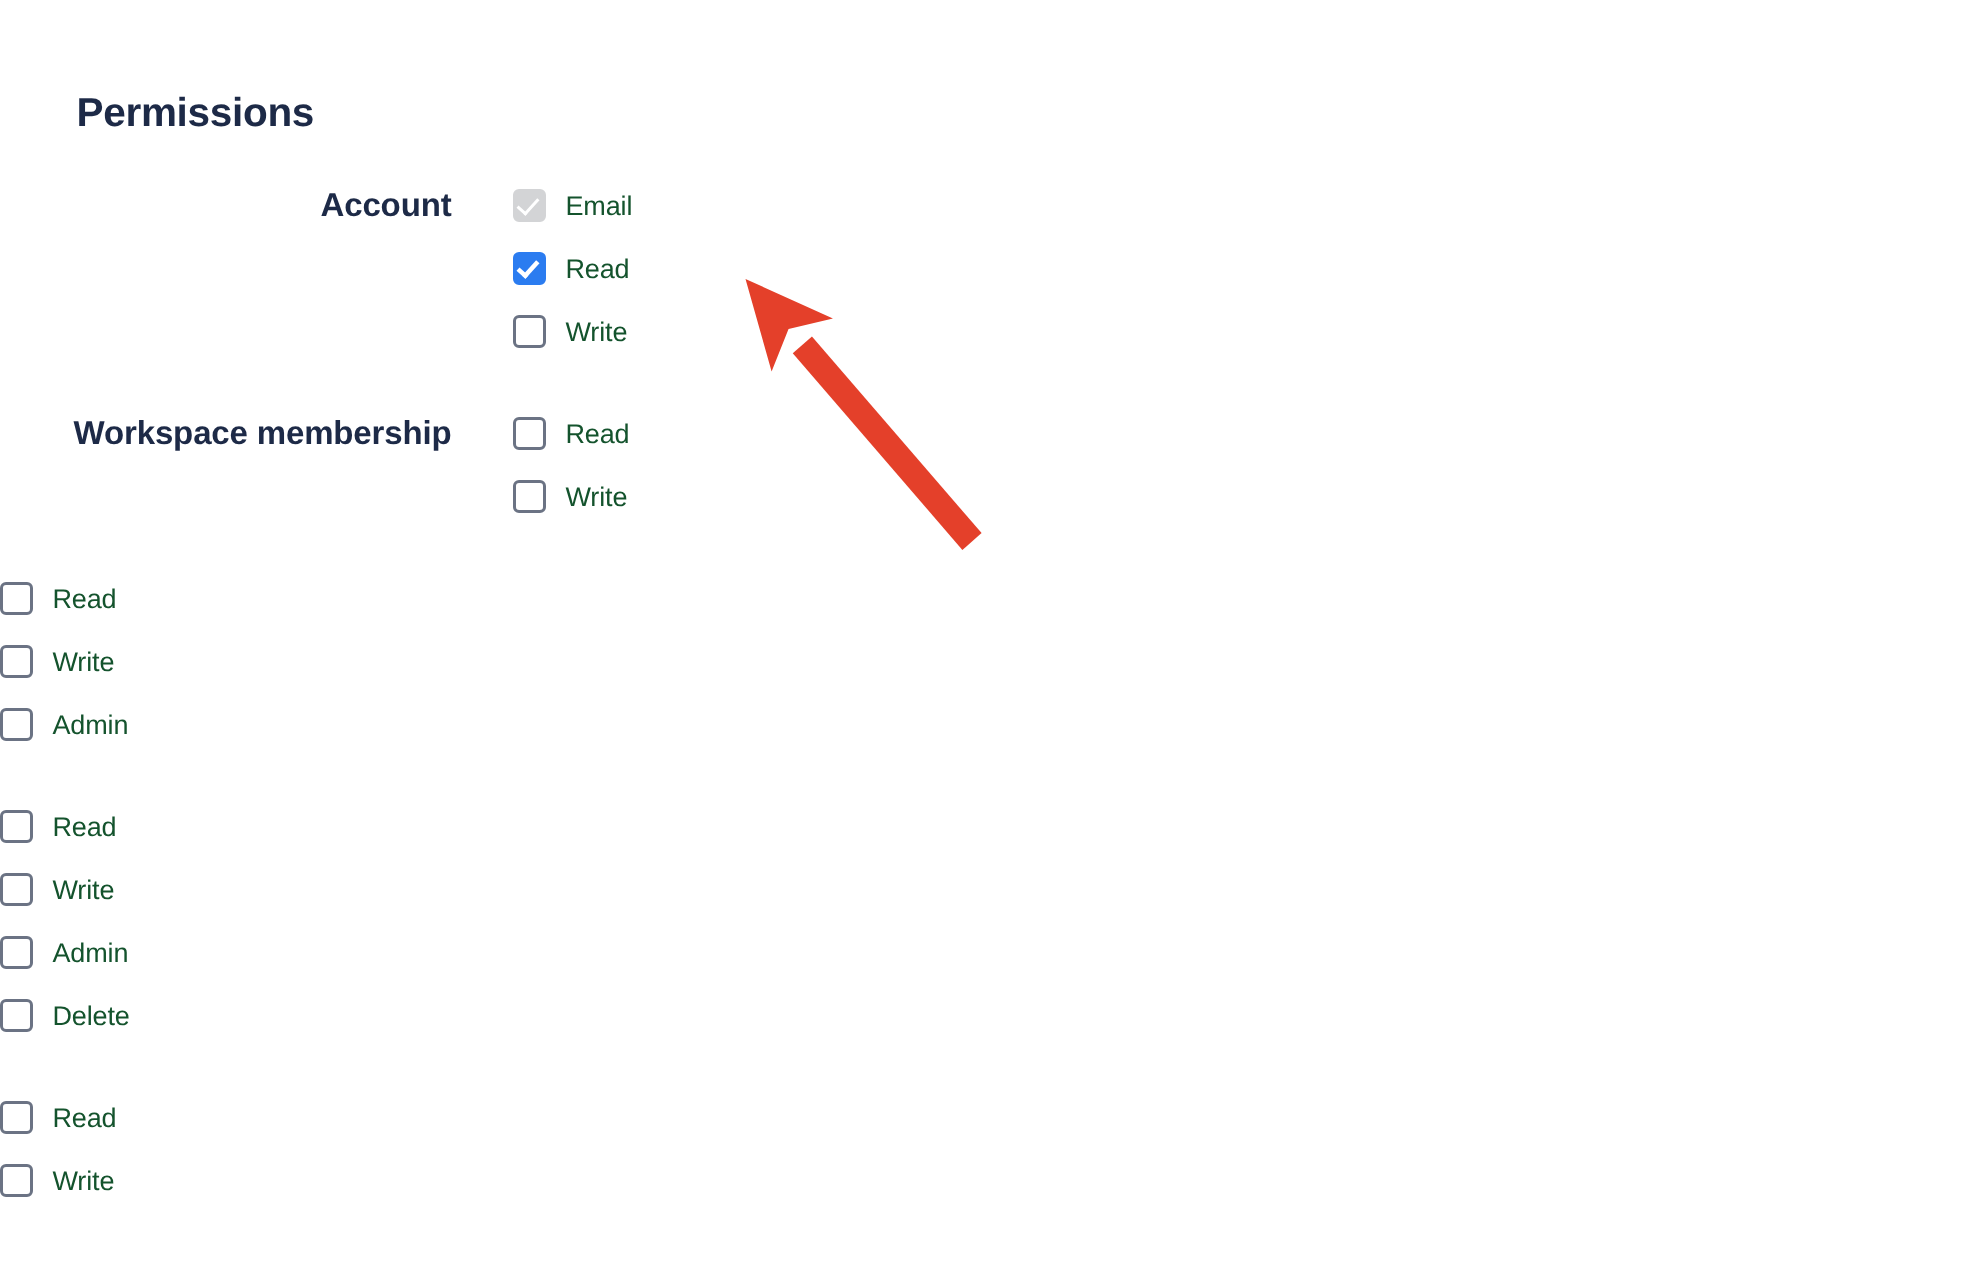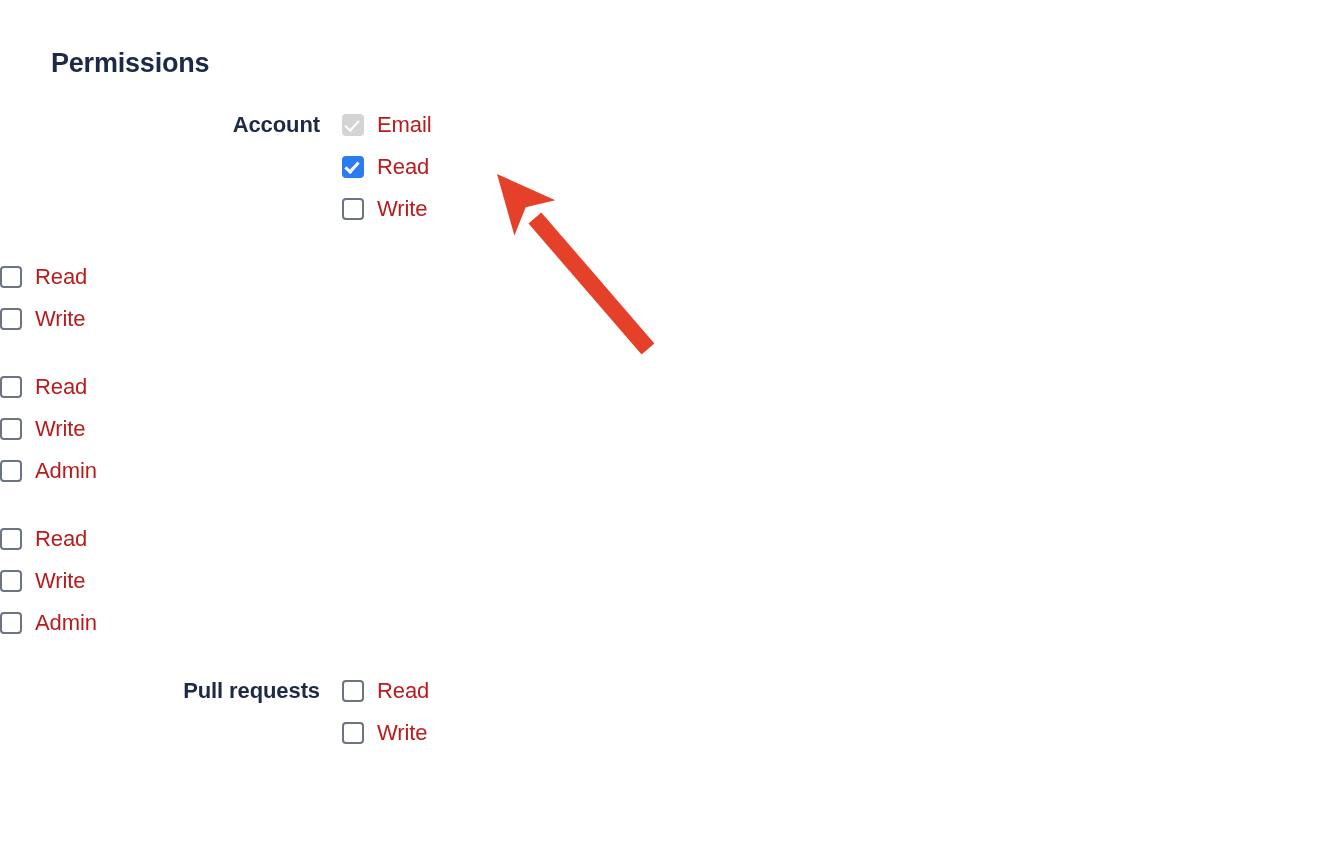--- a/index.html
+++ b/index.html
@@ -14,20 +14,21 @@
     height: 844px;
     position: relative;
     font-family: "Liberation Sans", sans-serif;
     -webkit-font-smoothing: antialiased;
     overflow: hidden;
   }
 
   .page {
     position: absolute;
     inset: 0;
+    margin-top: 12px;
   }
 
   .page-title {
     position: absolute;
     left: 51px;
     top: 50px;
     font-size: 27px;
     font-weight: bold;
     color: #1d2a47;
     letter-spacing: -0.2px;
@@ -53,21 +54,21 @@
     align-items: flex-start;
     margin-bottom: 26px;
   }
 
   .group-label {
     font-size: 22px;
     font-weight: bold;
     color: #1d2a47;
     text-align: right;
     line-height: 42px;
-    padding-right: 22px;
+    padding-right: 41px;
     letter-spacing: -0.1px;
     flex: 0 0 auto;
   }
   .col-left  .group-label { width: 342px; }
   .col-right .group-label { width: 910px; }
 
   .group-options {
     flex: 1 1 auto;
     min-width: 0;
   }
@@ -104,22 +105,22 @@
     height: 14px;
     border: solid #ffffff;
     border-width: 0 3px 3px 0;
     transform: rotate(42deg);
   }
   .cbox.disabled-checked .tick {
     border-width: 0 2.5px 2.5px 0;
   }
 
   .option-label {
-    font-size: 22px;
-    color: #b91c1c;
+    font-size: 18px;
+    color: #14532d;
     margin-left: 13px;
     line-height: 1;
     white-space: nowrap;
     letter-spacing: -0.1px;
   }
 
   .arrow-overlay {
     position: absolute;
     left: 0;
     top: 0;
@@ -152,20 +153,21 @@
               </span>
               <span class="option-label">Read</span>
             </div>
             <div class="option-row">
               <span class="cbox"></span>
               <span class="option-label">Write</span>
             </div>
           </div>
         </div>
         <div class="perm-group">
+          <div class="group-label">Workspace membership</div>
           <div class="group-options">
             <div class="option-row">
               <span class="cbox"></span>
               <span class="option-label">Read</span>
             </div>
             <div class="option-row">
               <span class="cbox"></span>
               <span class="option-label">Write</span>
             </div>
           </div>
@@ -193,24 +195,27 @@
               <span class="option-label">Read</span>
             </div>
             <div class="option-row">
               <span class="cbox"></span>
               <span class="option-label">Write</span>
             </div>
             <div class="option-row">
               <span class="cbox"></span>
               <span class="option-label">Admin</span>
             </div>
-          </div>
-        </div>
-        <div class="perm-group">
-          <div class="group-label">Pull requests</div>
+            <div class="option-row">
+              <span class="cbox"></span>
+              <span class="option-label">Delete</span>
+            </div>
+          </div>
+        </div>
+        <div class="perm-group">
           <div class="group-options">
             <div class="option-row">
               <span class="cbox"></span>
               <span class="option-label">Read</span>
             </div>
             <div class="option-row">
               <span class="cbox"></span>
               <span class="option-label">Write</span>
             </div>
           </div>

